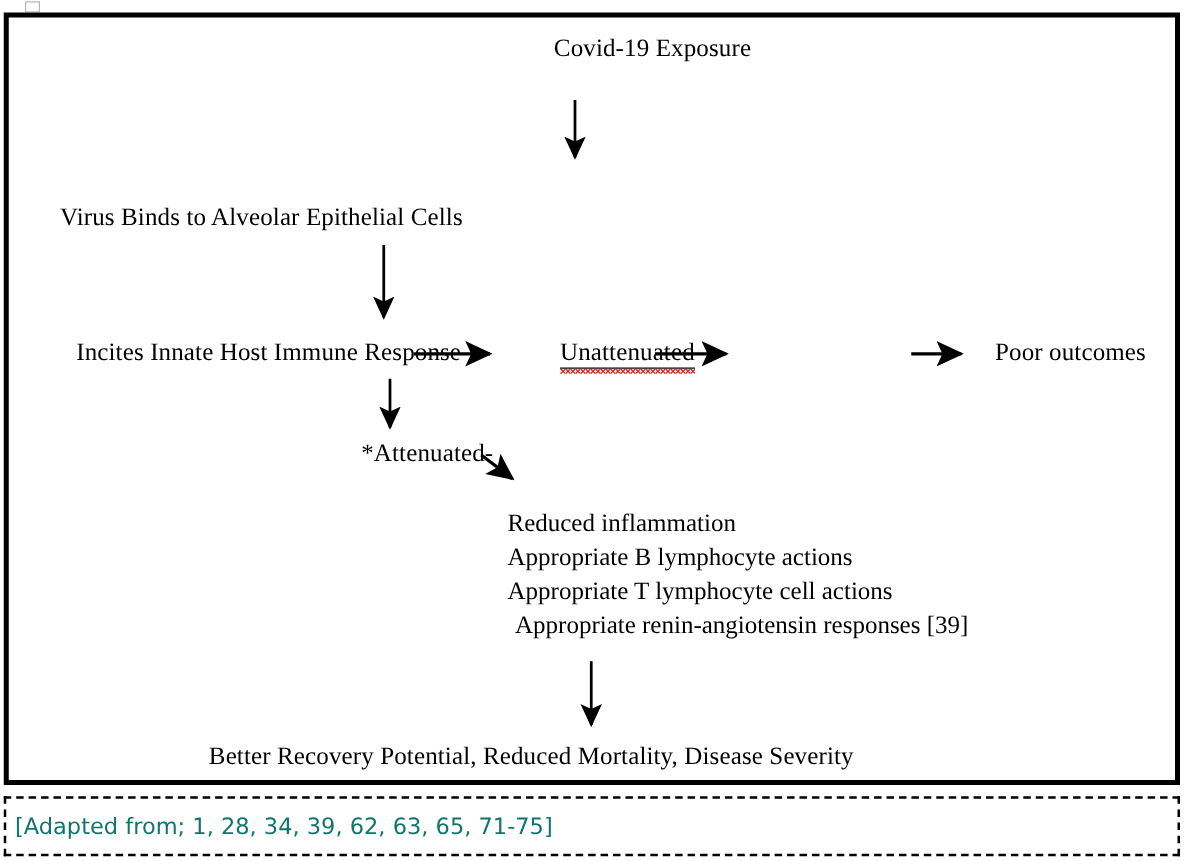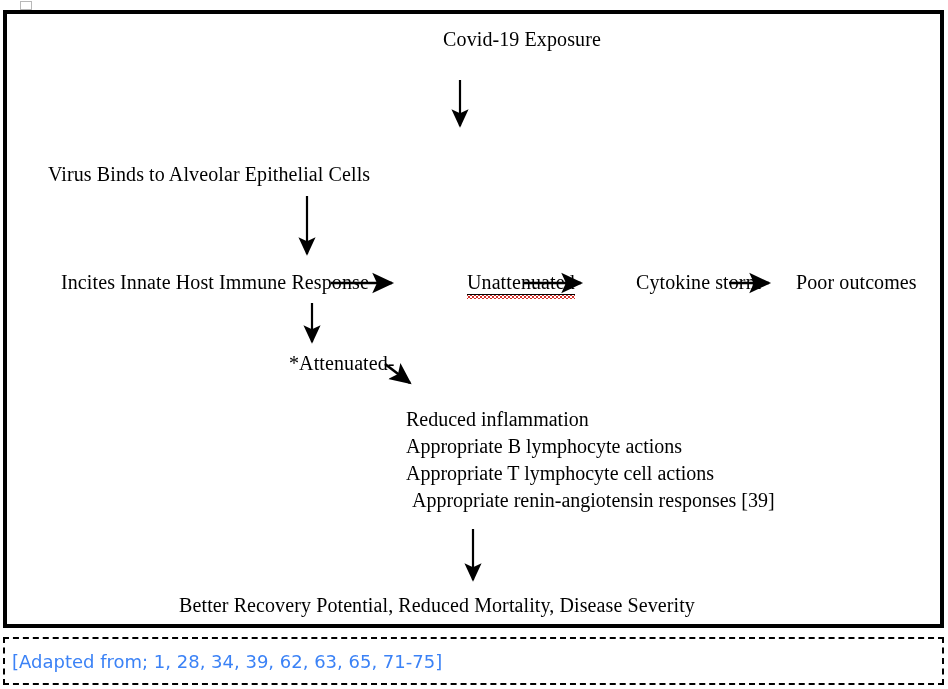--- a/index.html
+++ b/index.html
@@ -51,25 +51,25 @@
     font-size: 20px;
     line-height: 1.15;
     letter-spacing: 0.1px;
     margin-left: 48px;
   }
 
   
   .n-exposure   { left: 0;    top: 28px;  width: 948px; text-align: center; }
   .n-binds      { left: 0;    top: 163px; width: 925px; text-align: left; }
   .n-incites    { left: 13px; top: 271px; }
-  .n-unatten    { left: 419px;top: 271px; }
+  .n-unatten    { left: 400px;top: 271px; }
   .n-cytokine   { left: 588px;top: 271px; }
   .n-poor       { left: 748px;top: 271px; }
   .n-attenuated { left: 241px;top: 352px; }
-  .n-conclusion { left: 12px;    top: 594px; width: 754px; text-align: center; }
+  .n-conclusion { left: 0;    top: 594px; width: 754px; text-align: center; }
 
   
   .underlined {
     position: relative;
     border-bottom: 1.6px solid #000000;
     padding-bottom: 1px;
   }
   .spell-squiggle {
     position: absolute;
     left: 0;
@@ -113,21 +113,21 @@
     height: 48px;
     border: 2px dashed #000000;
     box-sizing: border-box;
     background: #ffffff;
     display: flex;
     align-items: center;
   }
   .caption-text {
     font-family: "DejaVu Sans", "Liberation Sans", sans-serif;
     font-size: 18px;
-    color: #3b82f6;
+    color: #0f766e;
     padding-left: 7px;
     white-space: nowrap;
   }
 </style>
 </head>
 <body>
 
 <div id="page">
 
   <div class="corner-marker"></div>
@@ -161,21 +161,20 @@
   <div class="node n-exposure">Covid-19 Exposure</div>
 
   <div class="node n-binds">Virus Binds to Alveolar Epithelial Cells</div>
 
   <div class="node n-incites">Incites Innate Host Immune Response</div>
 
   <div class="node n-unatten">
     <span class="underlined"><span>Unattenuated</span><span class="spell-squiggle"></span></span>
   </div>
 
-  <div class="node n-cytokine">Cytokine storm</div>
 
   <div class="node n-poor">Poor outcomes</div>
 
   <div class="node n-attenuated">*Attenuated-</div>
 
   <div class="outcome-list">
     <div class="li">Reduced inflammation</div>
     <div class="li">Appropriate B lymphocyte actions</div>
     <div class="li">Appropriate T lymphocyte cell actions</div>
     <div class="li indented">Appropriate renin-angiotensin responses [39]</div>

